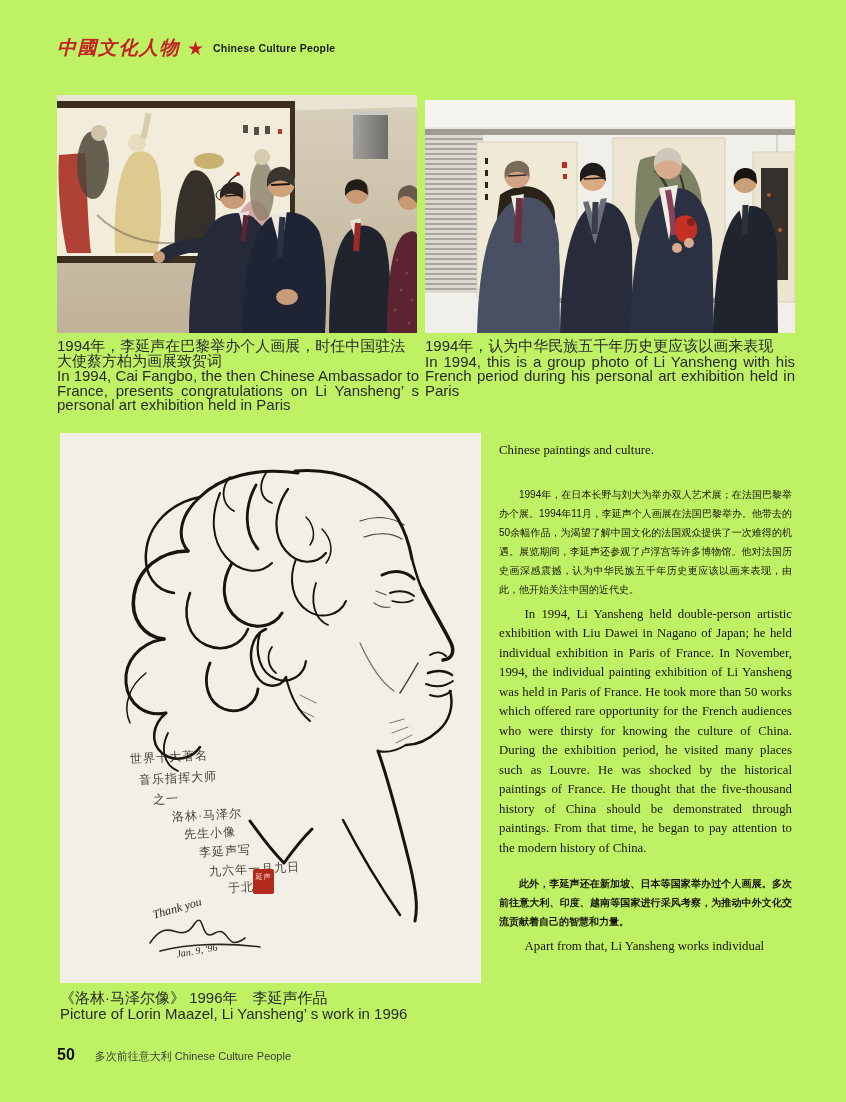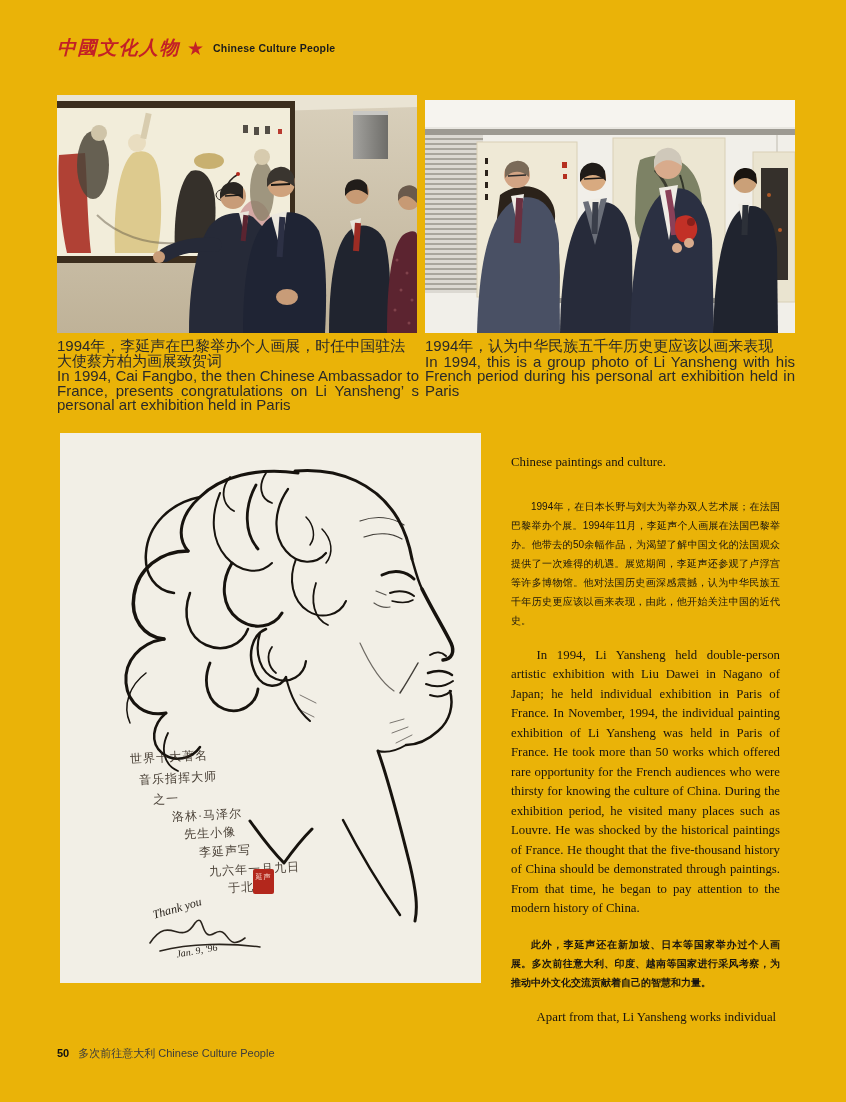--- a/index.html
+++ b/index.html
@@ -1,16 +1,16 @@
 <!DOCTYPE html>
 <html><head>
 <meta charset="utf-8">
 <style>
   html,body{margin:0;padding:0;background:#ffffff;}
-  .page{position:relative;width:846px;height:1102px;background:#eab308;overflow:hidden;
+  .page{position:relative;width:846px;height:1102px;background:#bef264;overflow:hidden;
         font-family:"Liberation Sans",sans-serif;color:#231f20;}
 
   
   .masthead{position:absolute;left:57px;top:36px;display:flex;align-items:center;height:24px;}
   .logo-cn{color:#c32126;font-size:19px;font-weight:900;letter-spacing:1.5px;
            font-family:"Liberation Serif",serif;font-style:italic;white-space:nowrap;}
   .logo-star{color:#c32126;font-size:19px;margin:0 9px 0 7px;line-height:1;}
   .logo-en{color:#1c1c1c;font-size:10.5px;font-weight:bold;letter-spacing:.2px;white-space:nowrap;}
 
   
@@ -36,32 +36,32 @@
   .seal{position:absolute;left:193px;top:436px;width:21px;height:25px;background:#b3271c;
         border-radius:2px;overflow:hidden;color:rgba(255,235,225,.92);font-size:7px;
         line-height:8px;text-align:center;padding-top:4px;box-sizing:border-box;letter-spacing:1px;}
   .sig-thanks{position:absolute;left:92px;top:468px;font-family:"Liberation Serif",serif;
               font-style:italic;font-size:12px;color:#2a241d;transform:rotate(-16deg);}
   .sig-date{position:absolute;left:116px;top:512px;font-family:"Liberation Serif",serif;
             font-style:italic;font-size:10px;color:#2a241d;transform:rotate(-10deg);}
 
   
   .article{position:absolute;left:495px;top:437px;width:301px;}
-  .article p{margin:16px;}
+  .article p{margin:4px;}
   .p-en{font-family:"Liberation Serif",serif;font-size:12.8px;line-height:19.5px;
         text-align:justify;color:#19140f;}
   .p-cn{font-size:10px;line-height:19px;text-align:justify;color:#19140f;}
   .indent{text-indent:2em;}
   .gap-lg{margin-top:24px !important;}
   .gap-md{margin-top:16px !important;font-weight:bold;}
   .gap-sm{margin-top:6px !important;}
 
   
   .footer{position:absolute;left:57px;top:1046px;font-size:11px;color:#3c3c3c;}
-  .footer .pno{font-weight:bold;font-size:11px;color:#111;margin-right:9px;}
+  .footer .pno{font-weight:bold;font-size:16px;color:#111;margin-right:20px;}
 </style>
 </head>
 <body>
 
 <div class="page">
 
   <div class="masthead">
     <span class="logo-cn">中國文化人物</span>
     <span class="logo-star">★</span>
     <span class="logo-en">Chinese Culture People</span>
@@ -308,20 +308,24 @@
     <div class="inscription" style="left:149px;top:428px">九六年一月九日</div>
     <div class="inscription" style="left:168px;top:446px">于北京</div>
     <div class="seal">延声</div>
     <div class="sig-thanks">Thank you</div>
     <svg width="140" height="60" viewBox="0 0 140 60" style="left: 80px; top: 470px; position: absolute;">
       <path d="M10,40 C30,10 40,45 55,20 C65,8 60,40 75,30 C90,22 85,50 105,35 M20,48 C50,40 90,40 120,44" fill="none" stroke="#2a241d" stroke-width="1.6" stroke-linecap="round"></path>
     </svg>
     <div class="sig-date">Jan. 9, '96</div>
   </div>
 
+  <div class="caption cap-art">
+    <div class="cn">《洛林·马泽尔像》 1996年　李延声作品</div>
+    <div class="en">Picture of Lorin Maazel, Li Yansheng’ s work in 1996</div>
+  </div>
 
   <div class="article">
     <p class="p-en">Chinese paintings and culture.</p>
     <p class="p-cn indent gap-lg">1994年，在日本长野与刘大为举办双人艺术展；在法国巴黎举办个展。1994年11月，李延声个人画展在法国巴黎举办。他带去的50余幅作品，为渴望了解中国文化的法国观众提供了一次难得的机遇。展览期间，李延声还参观了卢浮宫等许多博物馆。他对法国历史画深感震撼，认为中华民族五千年历史更应该以画来表现，由此，他开始关注中国的近代史。</p>
     <p class="p-en indent gap-sm">In 1994, Li Yansheng held double-person artistic exhibition with Liu Dawei in Nagano of Japan; he held individual exhibition in Paris of France. In November, 1994, the individual painting exhibition of Li Yansheng was held in Paris of France. He took more than 50 works which offered rare opportunity for the French audiences who were thirsty for knowing the culture of China. During the exhibition period, he visited many places such as Louvre. He was shocked by the historical paintings of France. He thought that the five-thousand history of China should be demonstrated through paintings. From that time, he began to pay attention to the modern history of China.</p>
     <p class="p-cn indent gap-md">此外，李延声还在新加坡、日本等国家举办过个人画展。多次前往意大利、印度、越南等国家进行采风考察，为推动中外文化交流贡献着自己的智慧和力量。</p>
     <p class="p-en indent gap-sm">Apart from that, Li Yansheng works individual</p>
   </div>
 
   <div class="footer">

